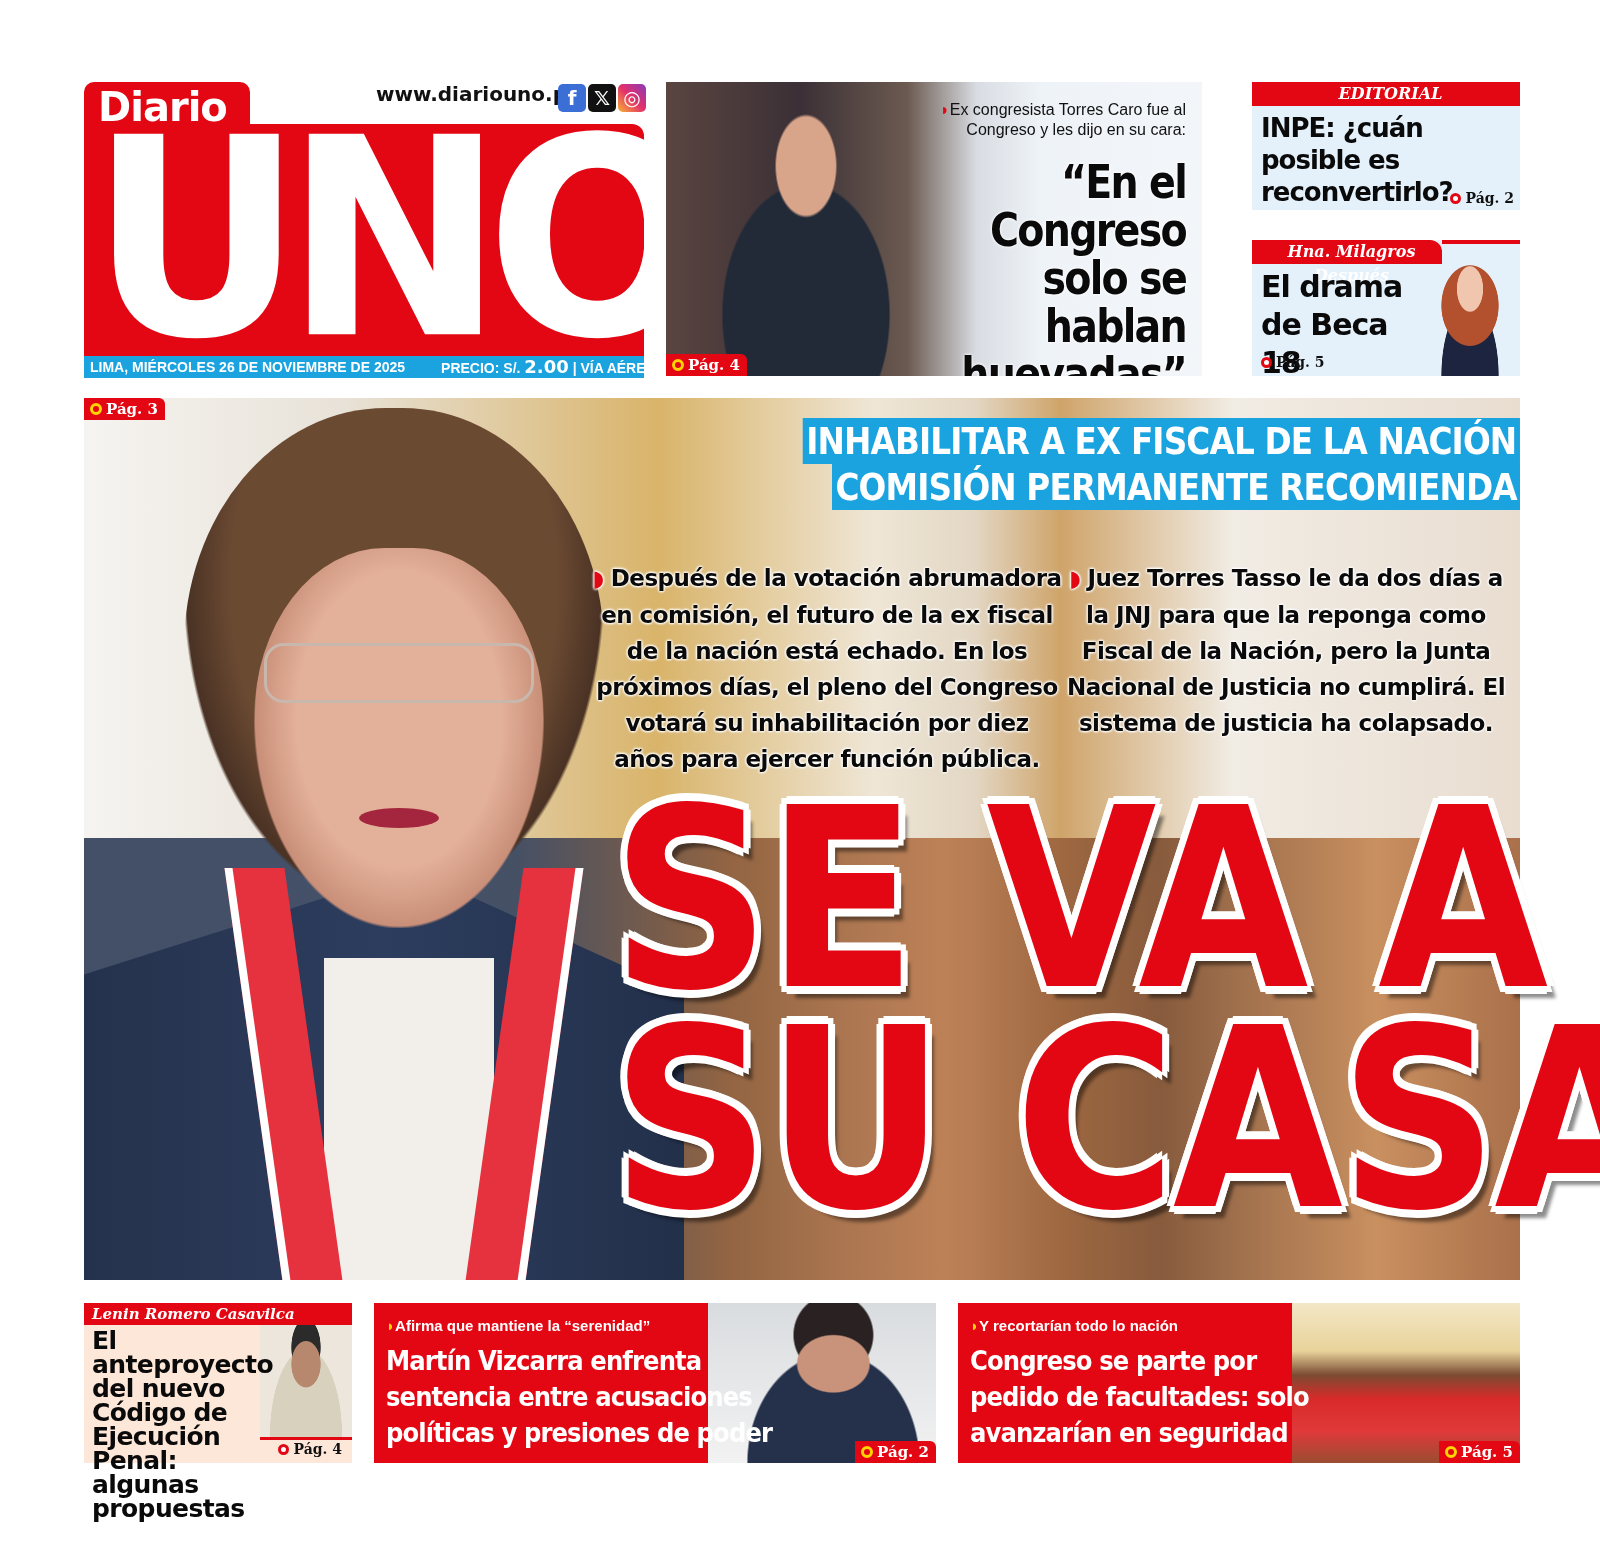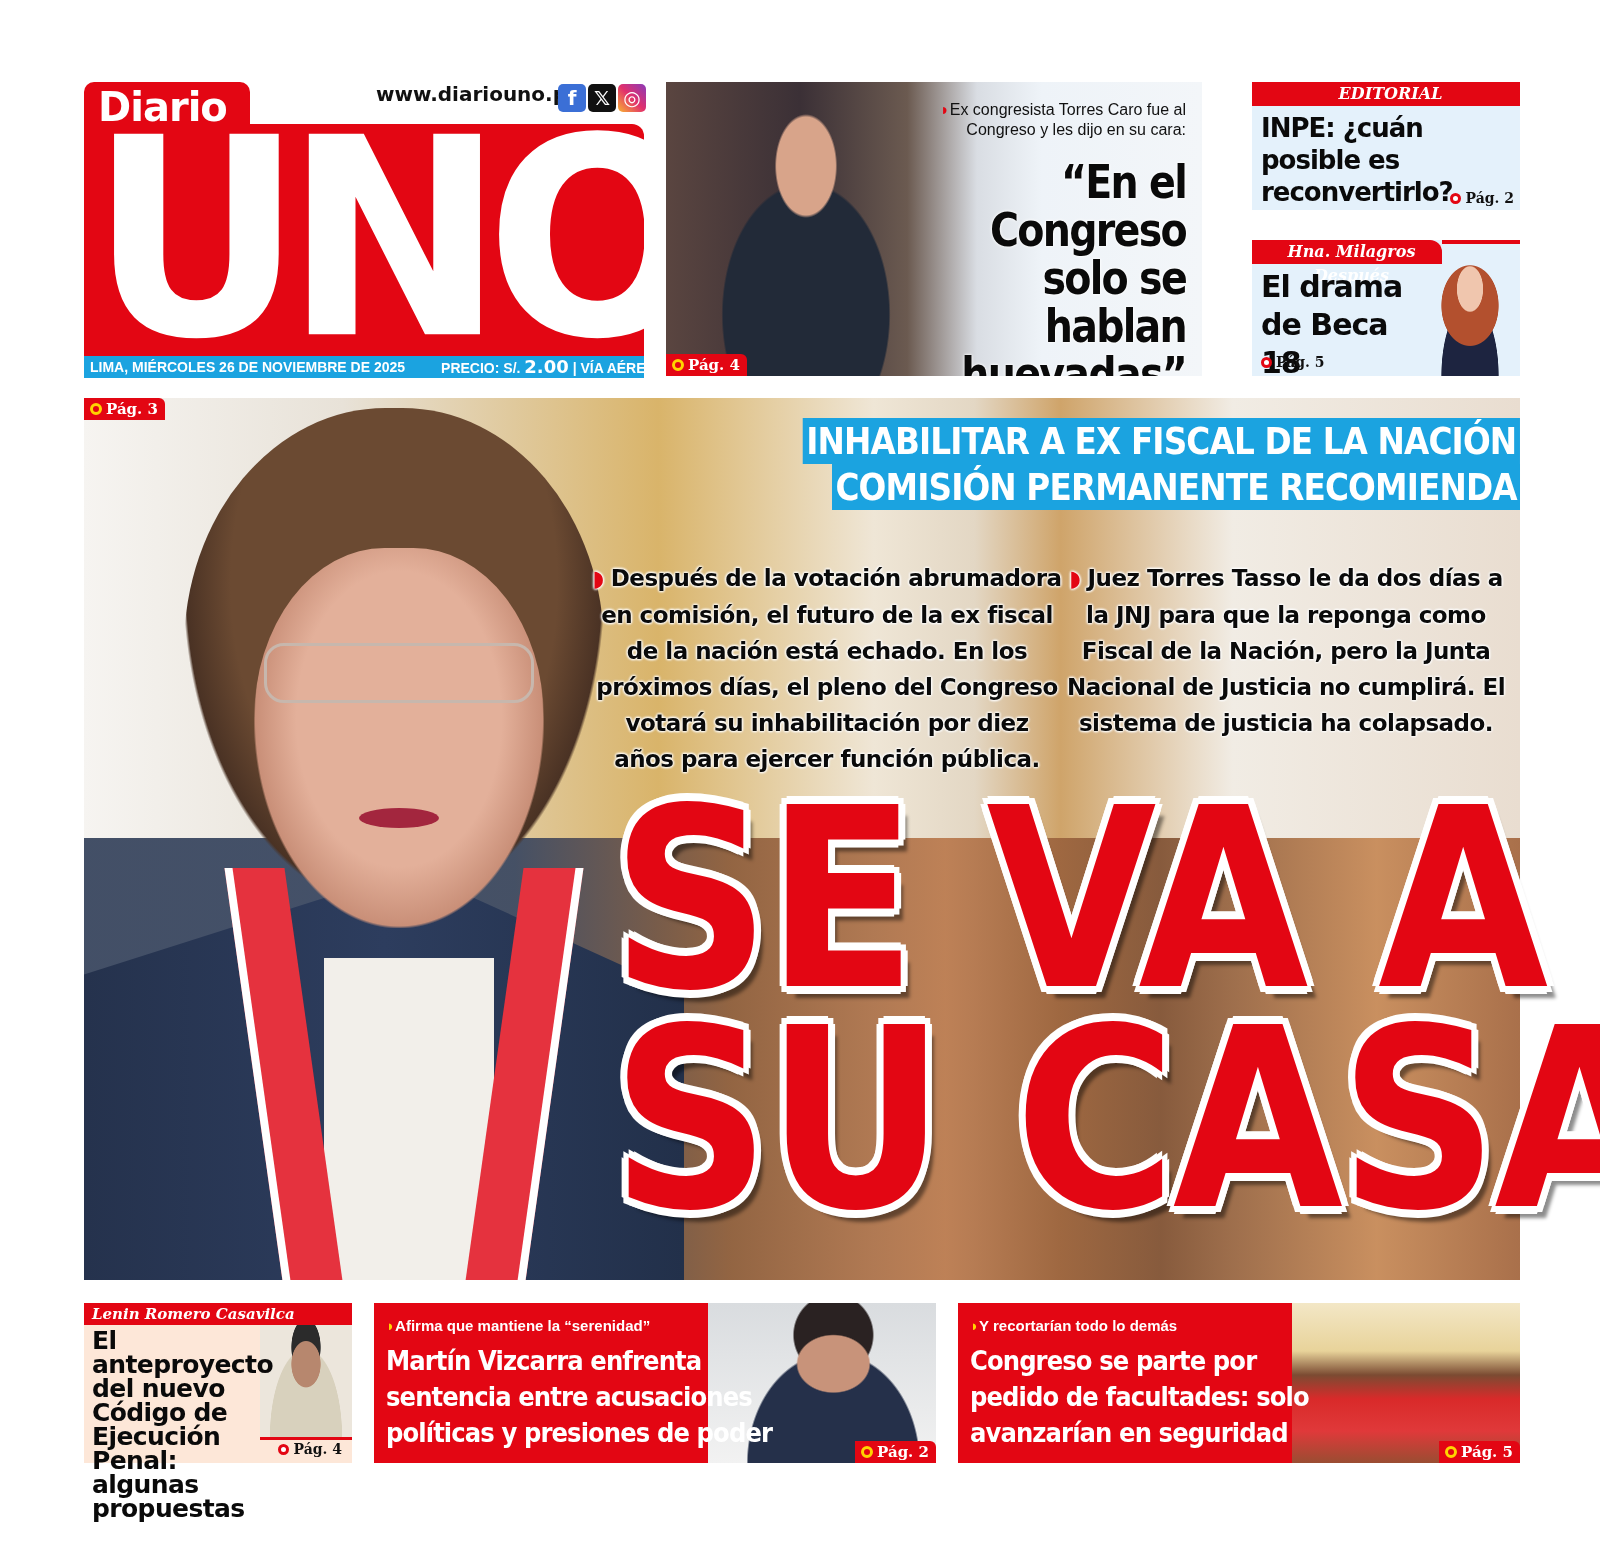--- a/index.html
+++ b/index.html
@@ -188,21 +188,21 @@
     <div>políticas y presiones de poder</div>
   </div>
   <div class="abs pag b-pag">
     <span class="dot"></span><span>Pág. 2</span>
   </div>
 </div>
 
 <div class="abs bcol b3">
   <div class="abs b-photo"></div>
   <div class="abs b-pre">
-    <span class="tri">◗</span><span>Y recortarían todo lo demás</span>
+    <span class="tri">◗</span><span>Y recortarían todo lo nación</span>
   </div>
   <div class="abs b-title">
     <div>Congreso se parte por</div>
     <div>pedido de facultades: solo</div>
     <div>avanzarían en seguridad</div>
   </div>
   <div class="abs pag b-pag">
     <span class="dot"></span><span>Pág. 5</span>
   </div>
 </div>

